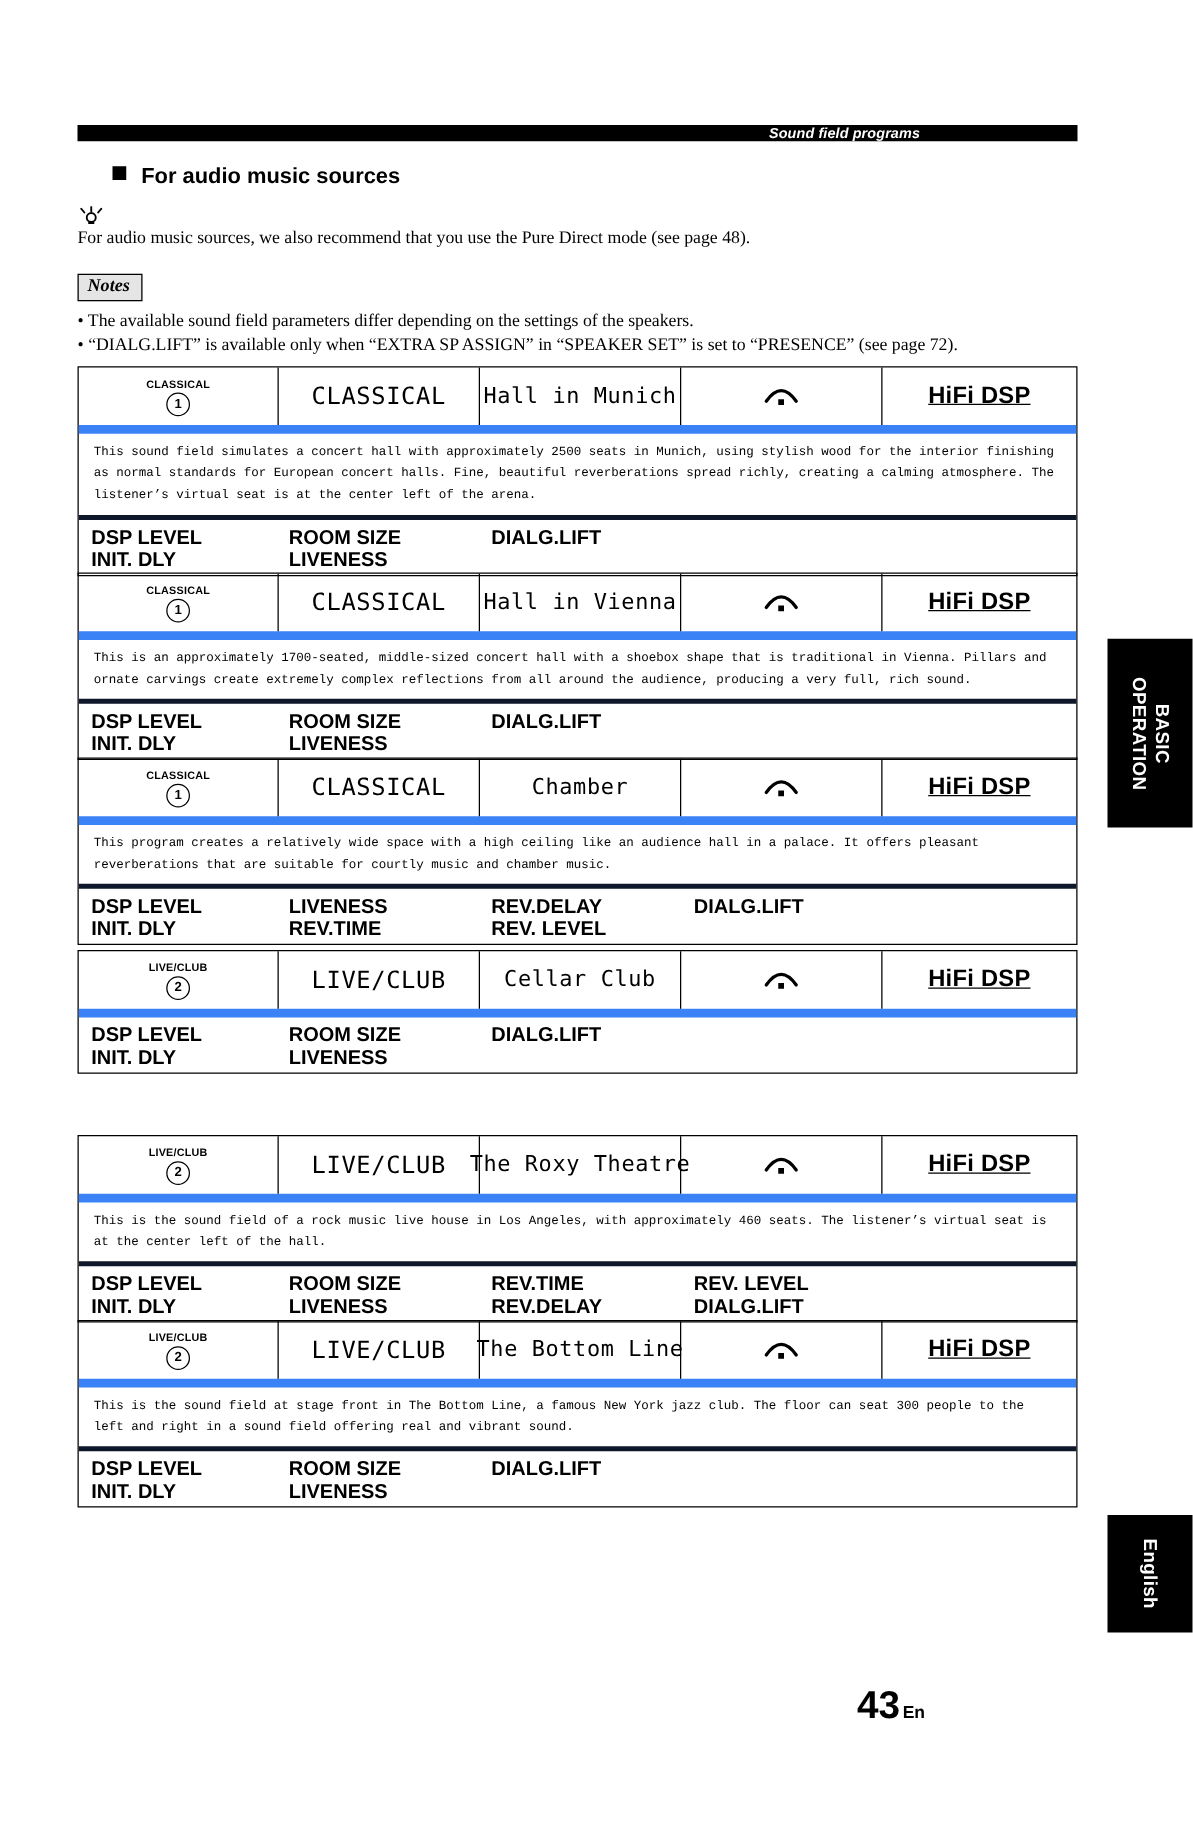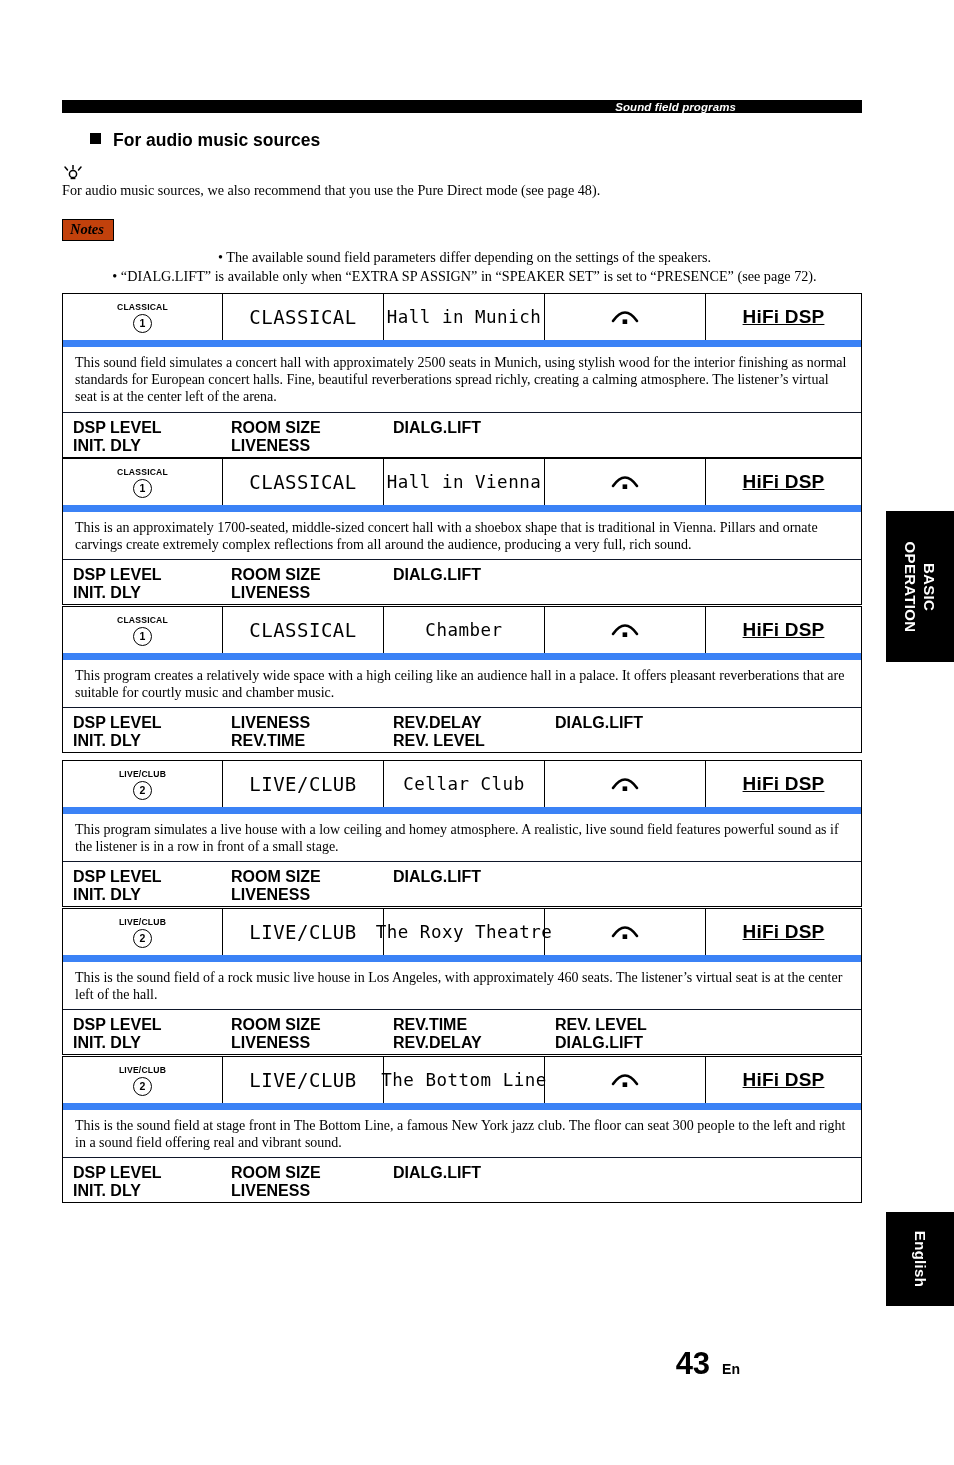--- a/index.html
+++ b/index.html
@@ -85,30 +85,29 @@
   .notes-box {
     position: absolute;
     left: 62px;
     top: 219px;
     border: 1px solid #000;
     padding: 1px 9px 2px 7px;
     font-family: "Liberation Serif", serif;
     font-weight: bold;
     font-style: italic;
     font-size: 14.5px;
-    background: #c2410c;
+    background: #e5e5e5;
   }
   .notes-list {
     position: absolute;
     left: 62px;
     top: 248px;
     width: 805px;
     font-size: 14.2px;
     line-height: 19px;
-    text-align: center;
   }
   .notes-list div {
     text-indent: -9px;
     padding-left: 9px;
   }
 
   
   .prog {
     position: absolute;
     left: 62px;
@@ -169,23 +168,24 @@
 
   .hifi {
     font-family: "Liberation Sans", sans-serif;
     font-weight: bold;
     font-size: 19px;
     letter-spacing: 0.2px;
   }
 
   .desc {
     padding: 7px 12px 6px 12px;
-    font-size: 14px;
+    font-size: 10px;
     line-height: 17.2px;
-    border-bottom: 1px solid #0f172a;
+    border-bottom: 4px solid #0f172a;
+    font-family: Liberation Mono, monospace;
   }
   .params {
     padding: 7px 0 7px 10px;
     font-family: "Liberation Sans", sans-serif;
     font-weight: bold;
     font-size: 16px;
     line-height: 18.5px;
     position: relative;
     height: 44px;
     box-sizing: border-box;
@@ -249,21 +249,21 @@
     position: absolute;
     right: 62px;
     top: 1346px;
     font-family: "Liberation Sans", sans-serif;
     font-weight: bold;
     font-size: 31px;
     text-align: right;
   }
   .pagenum .en {
     font-size: 14px;
-    margin-left: 12px;
+    margin-left: 2px;
   }
 </style>
 </head>
 <body>
 
 <div class="page">
 
   <div class="header-rule"></div>
   <div class="header-label">Sound field programs</div>
 
@@ -410,21 +410,20 @@
       <div class="cell c-ind">
         <svg width="30" height="22" viewBox="0 0 30 22">
           <path d="M3 15 Q15 -2 27 15" fill="none" stroke="#000" stroke-width="2.6" stroke-linecap="round"></path>
           <rect x="12.6" y="13.4" width="4.6" height="4.6" fill="#000"></rect>
         </svg>
       </div>
       <div class="cell c-dsp last">
         <span class="hifi">HiFi DSP</span>
       </div>
     </div>
-    <div class="desc">This program simulates a live house with a low ceiling and homey atmosphere. A realistic, live sound field features powerful sound as if the listener is in a row in front of a small stage.</div>
     <div class="params">
       <span class="p-c0 p-r0">DSP LEVEL</span>
       <span class="p-c1 p-r0">ROOM SIZE</span>
       <span class="p-c2 p-r0">DIALG.LIFT</span>
       <span class="p-c3 p-r0"></span>
       <span class="p-c0 p-r1">INIT. DLY</span>
       <span class="p-c1 p-r1">LIVENESS</span>
       <span class="p-c2 p-r1"></span>
       <span class="p-c3 p-r1"></span>
     </div>

